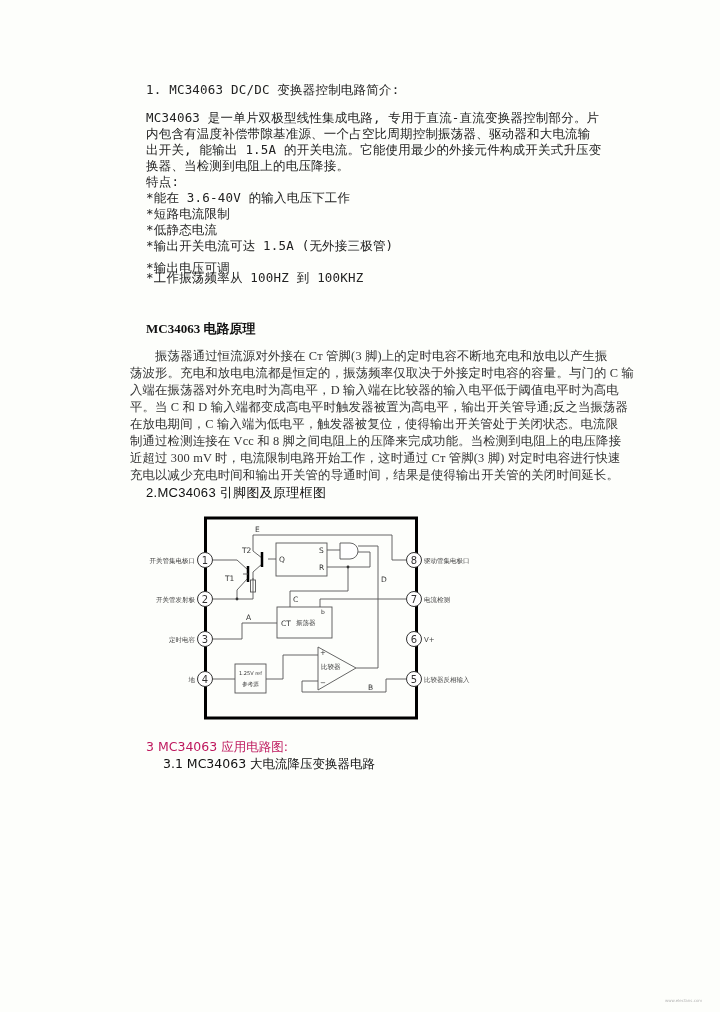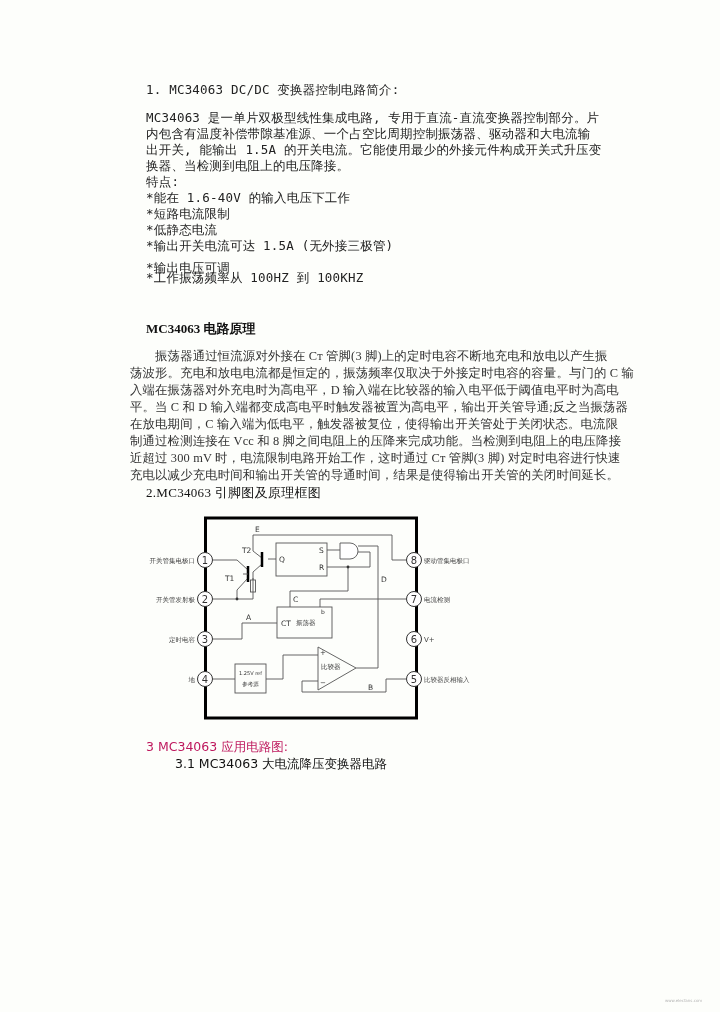--- a/index.html
+++ b/index.html
@@ -4,37 +4,37 @@
 <style>
   html, body { margin:0; padding:0; }
   body {
     width:720px; height:1012px; background:#fdfefb; position:relative; overflow:hidden;
     font-family:"DejaVu Sans", sans-serif; color:#1a1a1a;
   }
   .abs { position:absolute; }
   .line { position:absolute; left:146px; font-size:12.5px; line-height:16px; white-space:nowrap; letter-spacing:0.2px; font-family:"DejaVu Sans Mono", monospace; color:#222; }
   .h-principle { position:absolute; left:146px; top:320px; font-family:"Liberation Serif", serif; font-weight:bold; font-size:13px; color:#111;text-align:right; }
   .body2 p { margin:0; position:absolute; left:130px; white-space:nowrap; font-family:"Liberation Serif", serif; font-size:12.4px; line-height:16px; color:#333; letter-spacing:0.15px; }
-  .h2 { position:absolute; left:146px; top:484px; font-size:13px; color:#111; font-family:Liberation Serif, serif; letter-spacing:0.3px; }
+  .h2 { position:absolute; left:146px; top:484px; font-size:13px; color:#111; font-family:Liberation Sans, sans-serif; letter-spacing:0.3px; }
   .h3 { position:absolute; left:146px; top:739px; font-size:12.5px; color:#be185d; font-family:"DejaVu Sans", sans-serif; }
-  .h31 { position:absolute; left:163px; top:756px; font-size:12.5px; color:#111; font-family:"DejaVu Sans", sans-serif;margin-left:12px; }
+  .h31 { position:absolute; left:163px; top:756px; font-size:12.5px; color:#111; font-family:"DejaVu Sans", sans-serif; }
   .wm { position:absolute; left:665px; top:998px; font-size:4px; color:#b5b5b5; }
   svg text { font-family:"DejaVu Sans", sans-serif; }
 </style>
 </head>
 <body>
 
 <div>
   <div class="line" style="top:82px">1. MC34063 DC/DC 变换器控制电路简介:</div>
   <div class="line" style="top:110px">MC34063 是一单片双极型线性集成电路, 专用于直流-直流变换器控制部分。片</div>
   <div class="line" style="top:126px">内包含有温度补偿带隙基准源、一个占空比周期控制振荡器、驱动器和大电流输</div>
   <div class="line" style="top:142px">出开关, 能输出 1.5A 的开关电流。它能使用最少的外接元件构成开关式升压变</div>
   <div class="line" style="top:158px">换器、当检测到电阻上的电压降接。</div>
   <div class="line" style="top:174px">特点:</div>
-  <div class="line" style="top:190px">*能在 1.6-40V 的输入电压下工作</div>
+  <div class="line" style="top:190px">*能在 3.6-40V 的输入电压下工作</div>
   <div class="line" style="top:206px">*短路电流限制</div>
   <div class="line" style="top:222px">*低静态电流</div>
   <div class="line" style="top:238px">*输出开关电流可达 1.5A (无外接三极管)</div>
   <div class="line" style="top:260px">*输出电压可调</div>
   <div class="line" style="top:270px">*工作振荡频率从 100HZ 到 100KHZ</div>
 </div>
 
 <div class="h-principle">MC34063 电路原理</div>
 <div class="body2">
   <p style="top:348px">　　振荡器通过恒流源对外接在 Cт 管脚(3 脚)上的定时电容不断地充电和放电以产生振</p>

